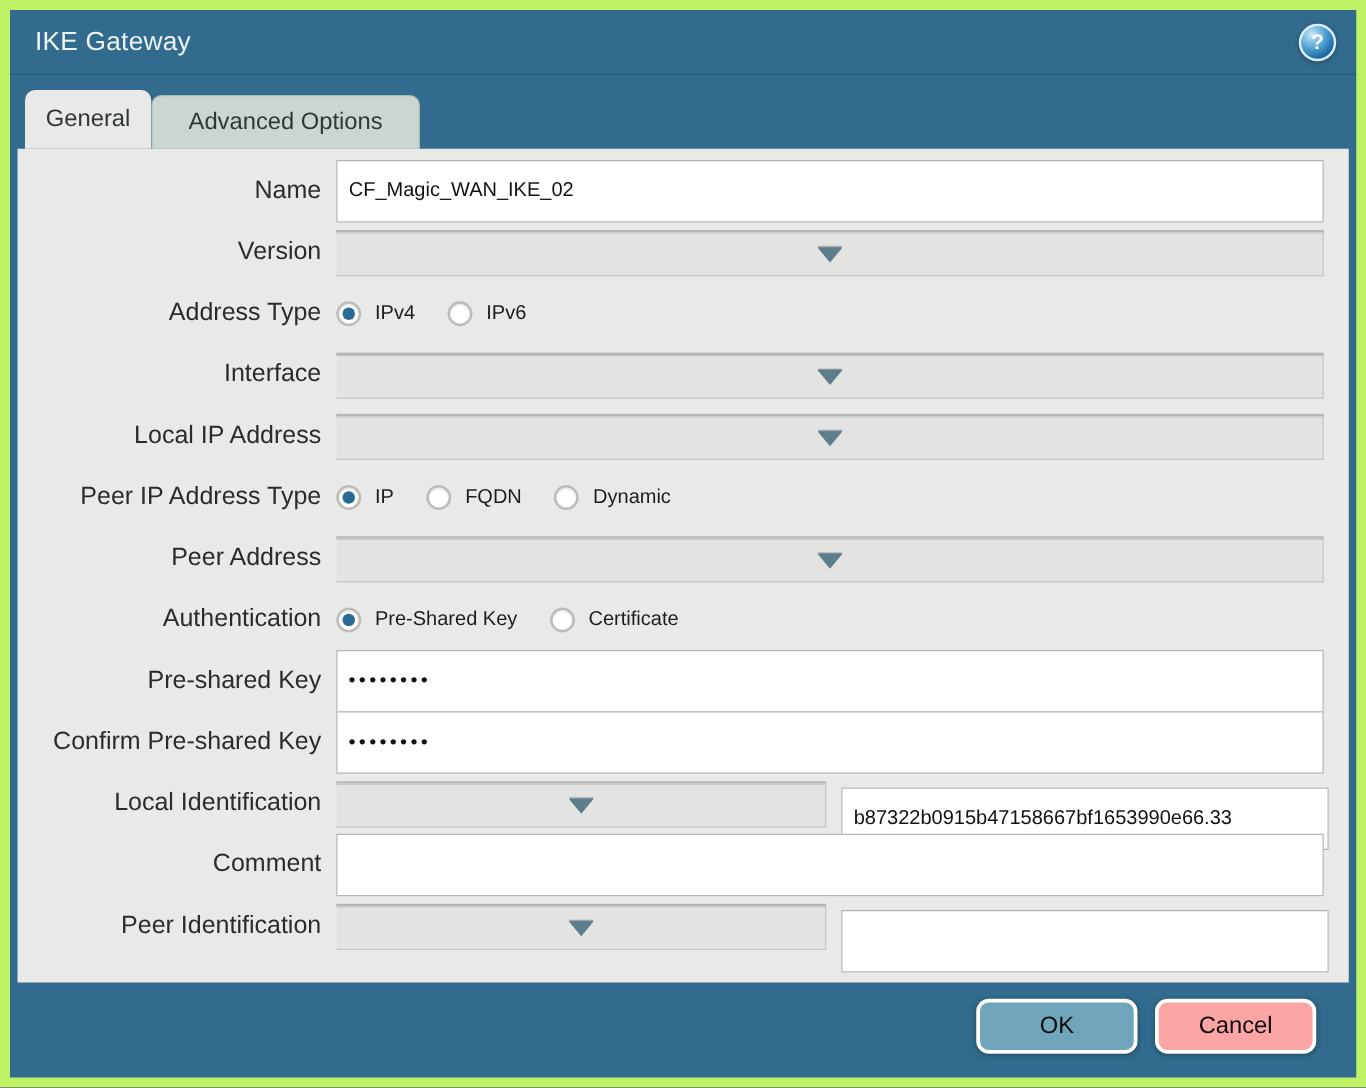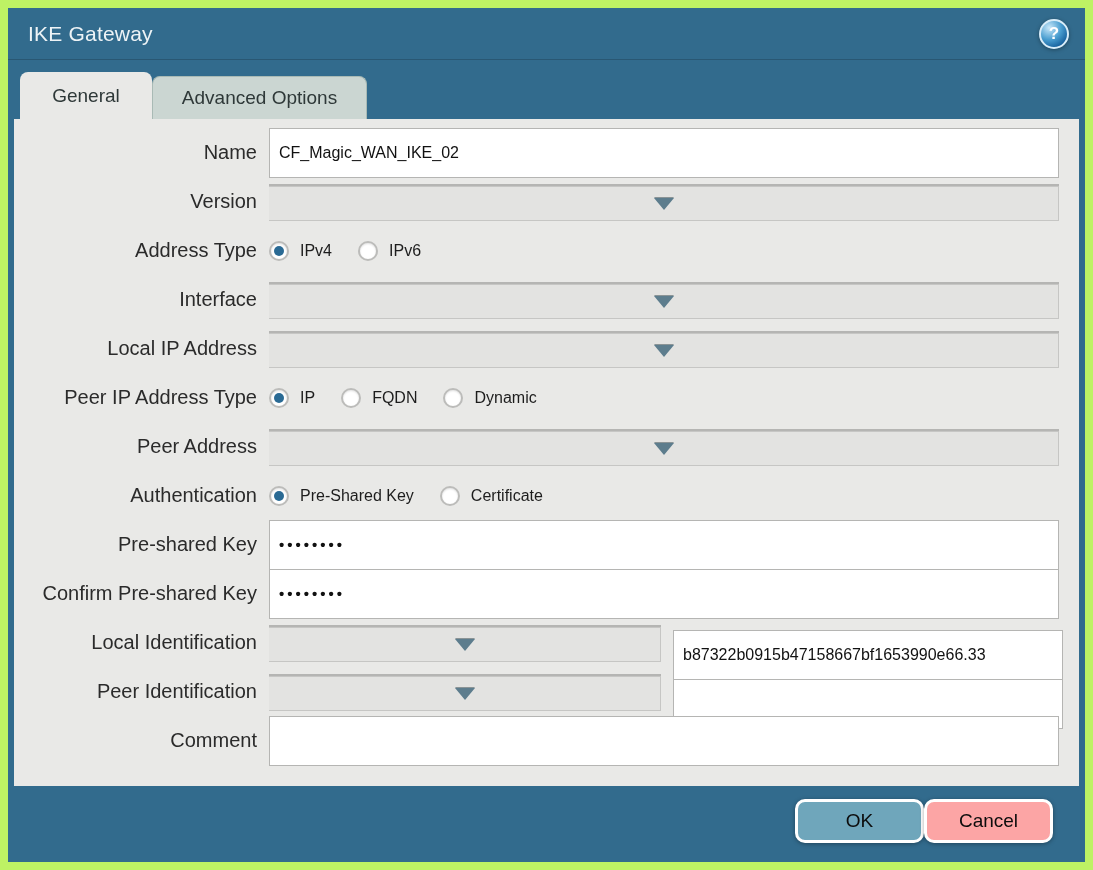--- a/index.html
+++ b/index.html
@@ -40,21 +40,21 @@
     padding-left: 12px;
   }
   .tab {
     display: flex; align-items: center; justify-content: center;
     border-radius: 8px 8px 0 0;
     font-size: 19px; color: #2e3838;
     cursor: pointer;
   }
   .tab--active {
     background: #e9e9e7;
-    height: 47px; width: 132px;
+    height: 47px; width: 101px;
   }
   .tab--inactive {
     background: #cbd6d2;
     border: 1px solid #a9bab5; border-bottom: none;
     height: 43px; width: 215px;
     margin-left: 0;
   }
   
   .panel {
     margin: 0 6px;
@@ -131,20 +131,21 @@
     content: '';
     position: absolute; top: 3px; left: 3px; right: 3px; bottom: 3px;
     border-radius: 50%;
     background: #2a6a94;
   }
   .radio-label { font-size: 16px; color: #1d1d1d; }
   
   .footer {
     flex: 1;
     display: flex; align-items: center; justify-content: flex-end;
+    gap: 14px;
     padding: 0 32px 6px 0;
   }
   .btn {
     min-width: 129px; height: 44px;
     border-radius: 10px;
     border: 3px solid #ffffff;
     font-family: "Liberation Sans", sans-serif;
     font-size: 19px; color: #0c0c0c;
     box-shadow: 0 1px 4px rgba(0,0,0,0.35);
     cursor: pointer;
@@ -297,36 +298,36 @@
           <div class="dd-value">FQDN (hostname)</div>
           <div class="dd-btn">
             <span class="dd-arrow"></span>
           </div>
         </div>
         <input class="tinput half-input" type="text" value="b87322b0915b47158667bf1653990e66.33" style="">
       </div>
     </div>
 
     <div class="row">
+      <div class="flabel">Comment</div>
+      <div class="fieldarea">
+        <input class="tinput" type="text" value="" style="">
+      </div>
+    </div>
+
+    <div class="row">
       <div class="flabel">Peer Identification</div>
       <div class="fieldarea">
         <div class="dropdown dd-half">
           <div class="dd-value">None</div>
           <div class="dd-btn">
             <span class="dd-arrow"></span>
           </div>
         </div>
         <input class="tinput half-input" type="text" value="" style="">
-      </div>
-    </div>
-
-    <div class="row">
-      <div class="flabel">Comment</div>
-      <div class="fieldarea">
-        <input class="tinput" type="text" value="" style="">
       </div>
     </div>
 
   </div>
 
   <div class="footer">
     <button class="btn btn-ok">OK</button>
     <button class="btn btn-cancel">Cancel</button>
   </div>
 

